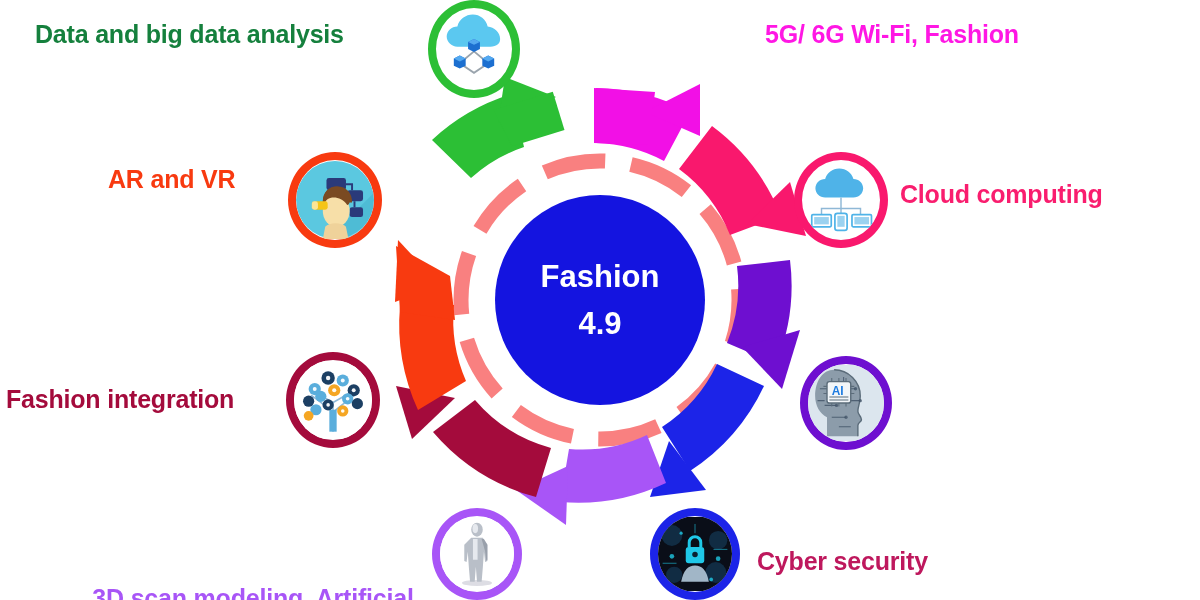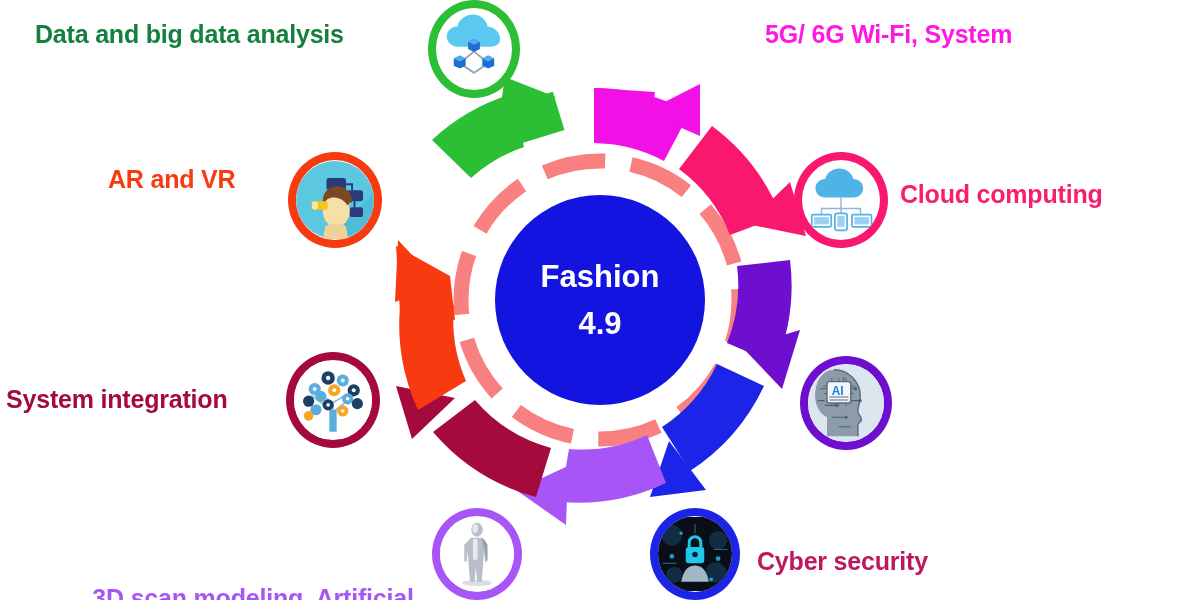--- a/index.html
+++ b/index.html
@@ -318,27 +318,27 @@
       <ellipse cx="33" cy="41" rx="11" ry="13" fill="#F7DFA8"></ellipse>
       <path d="M22 33c0-7 5-12 11-12s11 5 11 12c0 2-1 3-2 3-3-4-7-6-11-6s-7 2-9 5c-1-0-0-2-0-2z" fill="#7A4A22"></path>
       <rect x="13" y="33" width="13" height="7" rx="2" fill="#F5C518"></rect>
       <rect x="13" y="33" width="5" height="7" rx="2" fill="#FFFFFF" opacity="0.55"></rect>
       <path d="M24 54c3-4 14-4 17 0l2 10H22z" fill="#EFD29A"></path>
     </svg>
   </div>
 
   <div class="label right" id="label-data">Data and big data analysis</div>
 
-  <div class="label right" id="label-5g">5G/ 6G Wi-Fi, System</div>
+  <div class="label right" id="label-5g">5G/ 6G Wi-Fi, Fashion</div>
 
   <div class="label right" id="label-arvr">AR and VR</div>
 
   <div class="label right" id="label-cloud">Cloud computing</div>
 
-  <div class="label right" id="label-sysint">System integration</div>
+  <div class="label right" id="label-sysint">Fashion integration</div>
 
 
   <div class="label center" id="label-3d">
     <div>3D scan modeling, Artificial</div>
     
   </div>
 
   <div class="label right" id="label-cyber">Cyber security</div>
 
 </div>

